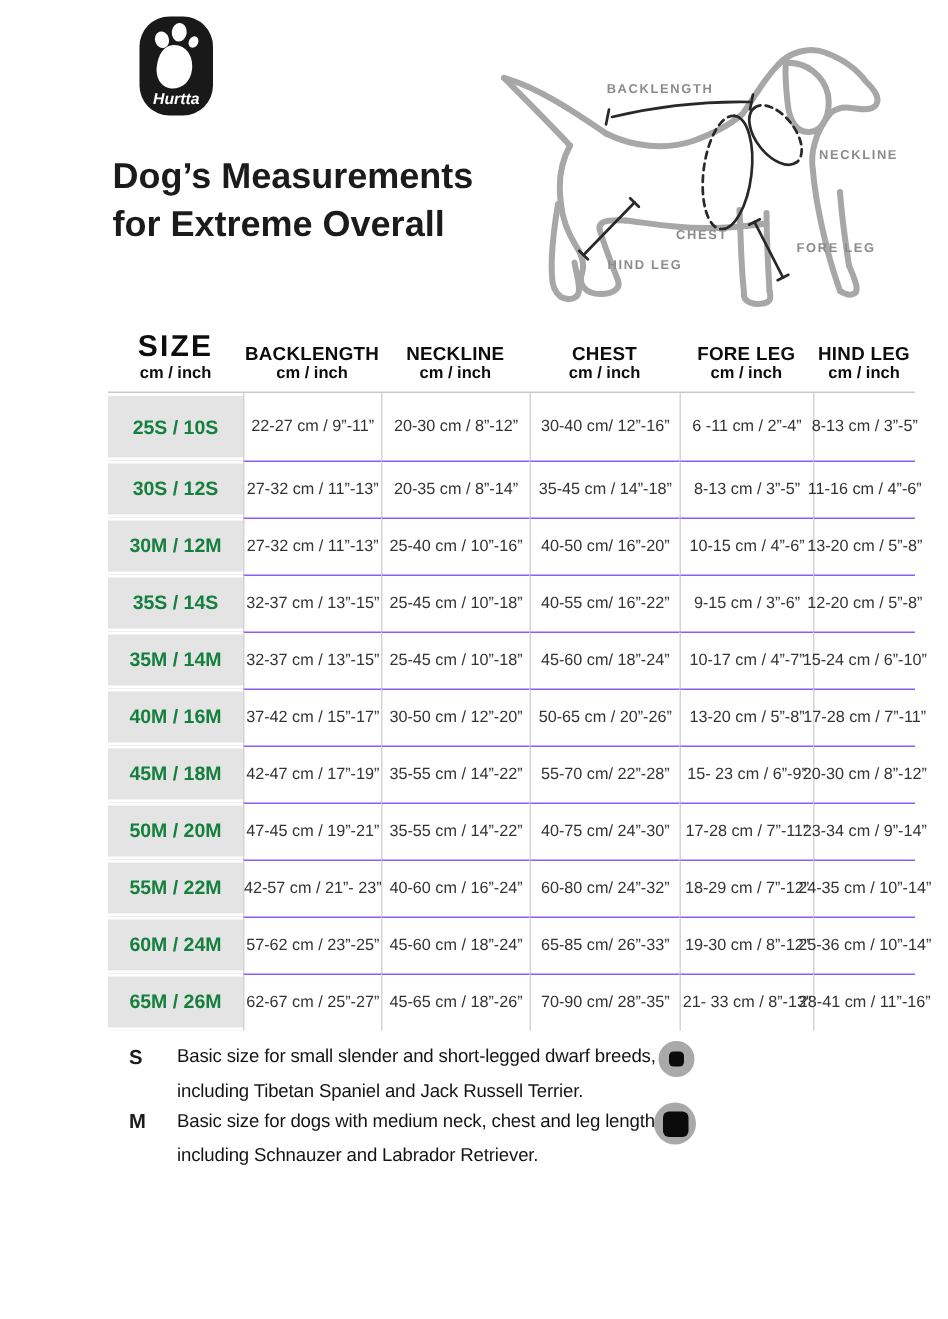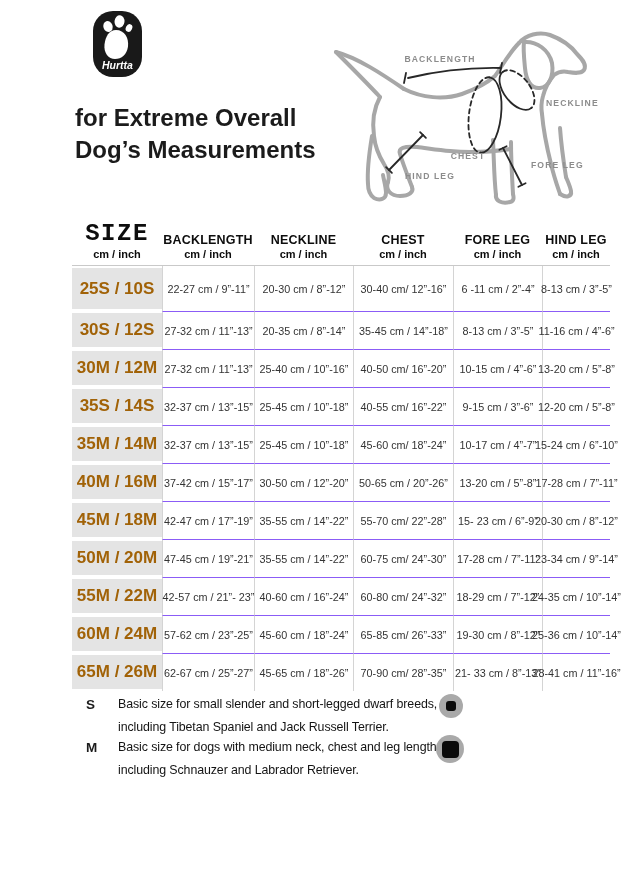--- a/index.html
+++ b/index.html
@@ -14,29 +14,29 @@
   .title{position:absolute;left:75px;top:102px;font-size:24px;line-height:32px;font-weight:800;color:#1b1b1b;letter-spacing:0;}
   
   .diagram{position:absolute;left:330px;top:12px;width:302px;height:200px;}
   .diagram text{font-family:"Liberation Sans","DejaVu Sans",sans-serif;font-size:8.6px;font-weight:bold;letter-spacing:1.1px;fill:#8c8c8c;}
   
   .size-table{position:absolute;left:72px;top:220px;width:538px;}
   .hdr-row,.row{display:grid;grid-template-columns:90px 92px 99px 100px 89px 68px;}
   .hdr-row{align-items:end;padding-bottom:5px;}
   .hdr-cell{text-align:center;line-height:1.15;}
   .hdr-label{display:block;font-weight:bold;font-size:12.5px;color:#0d0d0d;letter-spacing:0.2px;white-space:nowrap;}
-  .size-hdr .hdr-label{font-size:24px;letter-spacing:1.5px;font-family:Liberation Mono, monospace;}
+  .size-hdr .hdr-label{font-size:20px;letter-spacing:1.5px;}
   .hdr-sub{display:block;font-weight:bold;font-size:11px;color:#0d0d0d;}
   .tbl-body{border-top:1px solid #c9c9c9;}
   .row{height:38px;}
   .row:first-child{height:45px;}
   .cell{display:flex;align-items:center;justify-content:center;font-size:10.8px;color:#333;white-space:nowrap;overflow:visible;}
   .cell:not(.size-cell){border-left:1px solid #d4d4d4;}
   .row + .row .cell:not(.size-cell){border-top:1px solid #8b5cf6;}
-  .size-cell{background:#e4e4e4;font-weight:bold;font-size:17px;color:#a16207;
+  .size-cell{background:#e4e4e4;font-weight:bold;font-size:13px;color:#15803d;
              box-shadow:inset 0 2px 0 #ffffff, inset 0 -2px 0 #ffffff;}
   
   .footnote{position:absolute;left:86px;display:flex;align-items:flex-start;}
   .fn-1{top:693px;}
   .fn-2{top:736px;}
   .fn-key{font-weight:bold;font-size:13.5px;width:32px;flex:0 0 32px;line-height:23px;}
   .fn-text{width:346px;font-size:12.4px;line-height:23px;color:#141414;letter-spacing:-0.1px;}
   .size-icon{position:absolute;border-radius:50%;background:#a9a9a9;display:flex;align-items:center;justify-content:center;}
   .icon-s{left:439px;top:694px;width:24px;height:24px;}
   .icon-m{left:436px;top:735px;width:28px;height:28px;}
@@ -53,22 +53,22 @@
       <ellipse cx="15" cy="15.5" rx="4.6" ry="5.6" transform="rotate(-18 15 15.5)"></ellipse>
       <ellipse cx="26.5" cy="10.5" rx="5" ry="6.2" transform="rotate(6 26.5 10.5)"></ellipse>
       <ellipse cx="36" cy="17" rx="3.1" ry="4" transform="rotate(28 36 17)"></ellipse>
       <path d="M 23,19 C 31.5,19 36,27 35,35.5 C 34,43.5 28.5,48 22,48 C 15.5,48 10.5,42 11.5,33.5 C 12.5,25.5 16,19 23,19 Z"></path>
     </g>
     <text x="24.5" y="58" text-anchor="middle" font-size="10.5" font-style="italic" font-weight="bold" fill="#ffffff">Hurtta</text>
   </svg>
 </div>
 
 <div class="title">
+  <div>Dog’s Measurements</div>
   <div>for Extreme Overall</div>
-  <div>Dog’s Measurements</div>
 </div>
 
 <svg class="diagram" viewBox="0 0 302 200">
 
   <g stroke="#a7a7a7" stroke-width="4" fill="none" stroke-linecap="round" stroke-linejoin="round">
 
     <path d="M 6,40 C 28,46 52,62 74,77"></path>
     <path d="M 6,40 C 20,54 36,70 50,85"></path>
 
     <path d="M 74,77 C 92,86 114,88 132,82 C 146,77 157,71 165,64 C 173,53 179,41 189,31"></path>
@@ -213,21 +213,21 @@
     <div class="cell">42-47 cm / 17”-19”</div>
     <div class="cell">35-55 cm / 14”-22”</div>
     <div class="cell">55-70 cm/ 22”-28”</div>
     <div class="cell">15- 23 cm / 6”-9”</div>
     <div class="cell">20-30 cm / 8”-12”</div>
   </div>
       <div class="row">
     <div class="cell size-cell">50M / 20M</div>
     <div class="cell">47-45 cm / 19”-21”</div>
     <div class="cell">35-55 cm / 14”-22”</div>
-    <div class="cell">60-75 cm/ 24”-30”</div>
+    <div class="cell">40-75 cm/ 24”-30”</div>
     <div class="cell">17-28 cm / 7”-11”</div>
     <div class="cell">23-34 cm / 9”-14”</div>
   </div>
       <div class="row">
     <div class="cell size-cell">55M / 22M</div>
     <div class="cell">42-57 cm / 21”- 23”</div>
     <div class="cell">40-60 cm / 16”-24”</div>
     <div class="cell">60-80 cm/ 24”-32”</div>
     <div class="cell">18-29 cm / 7”-12”</div>
     <div class="cell">24-35 cm / 10”-14”</div>

